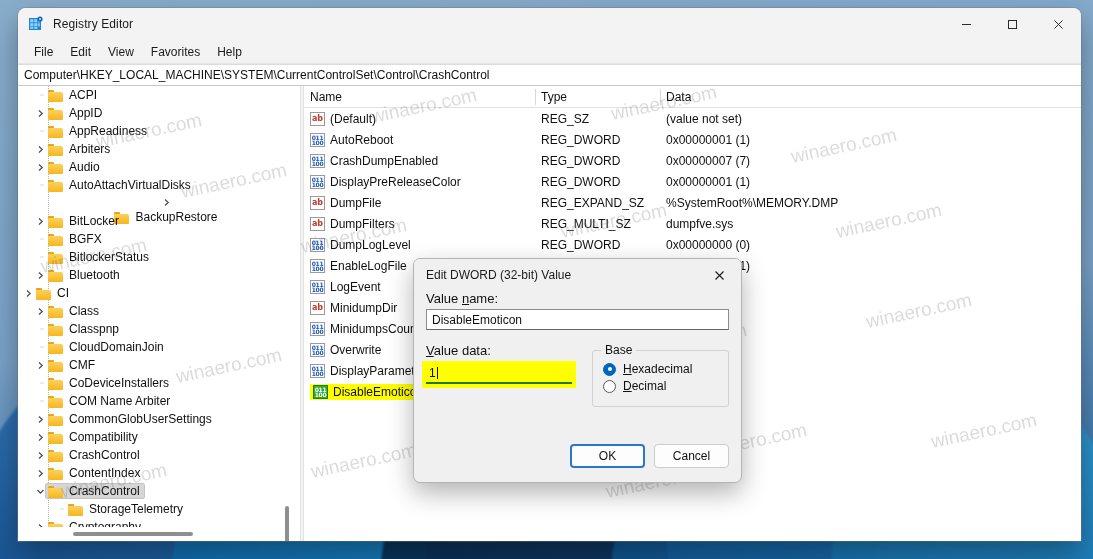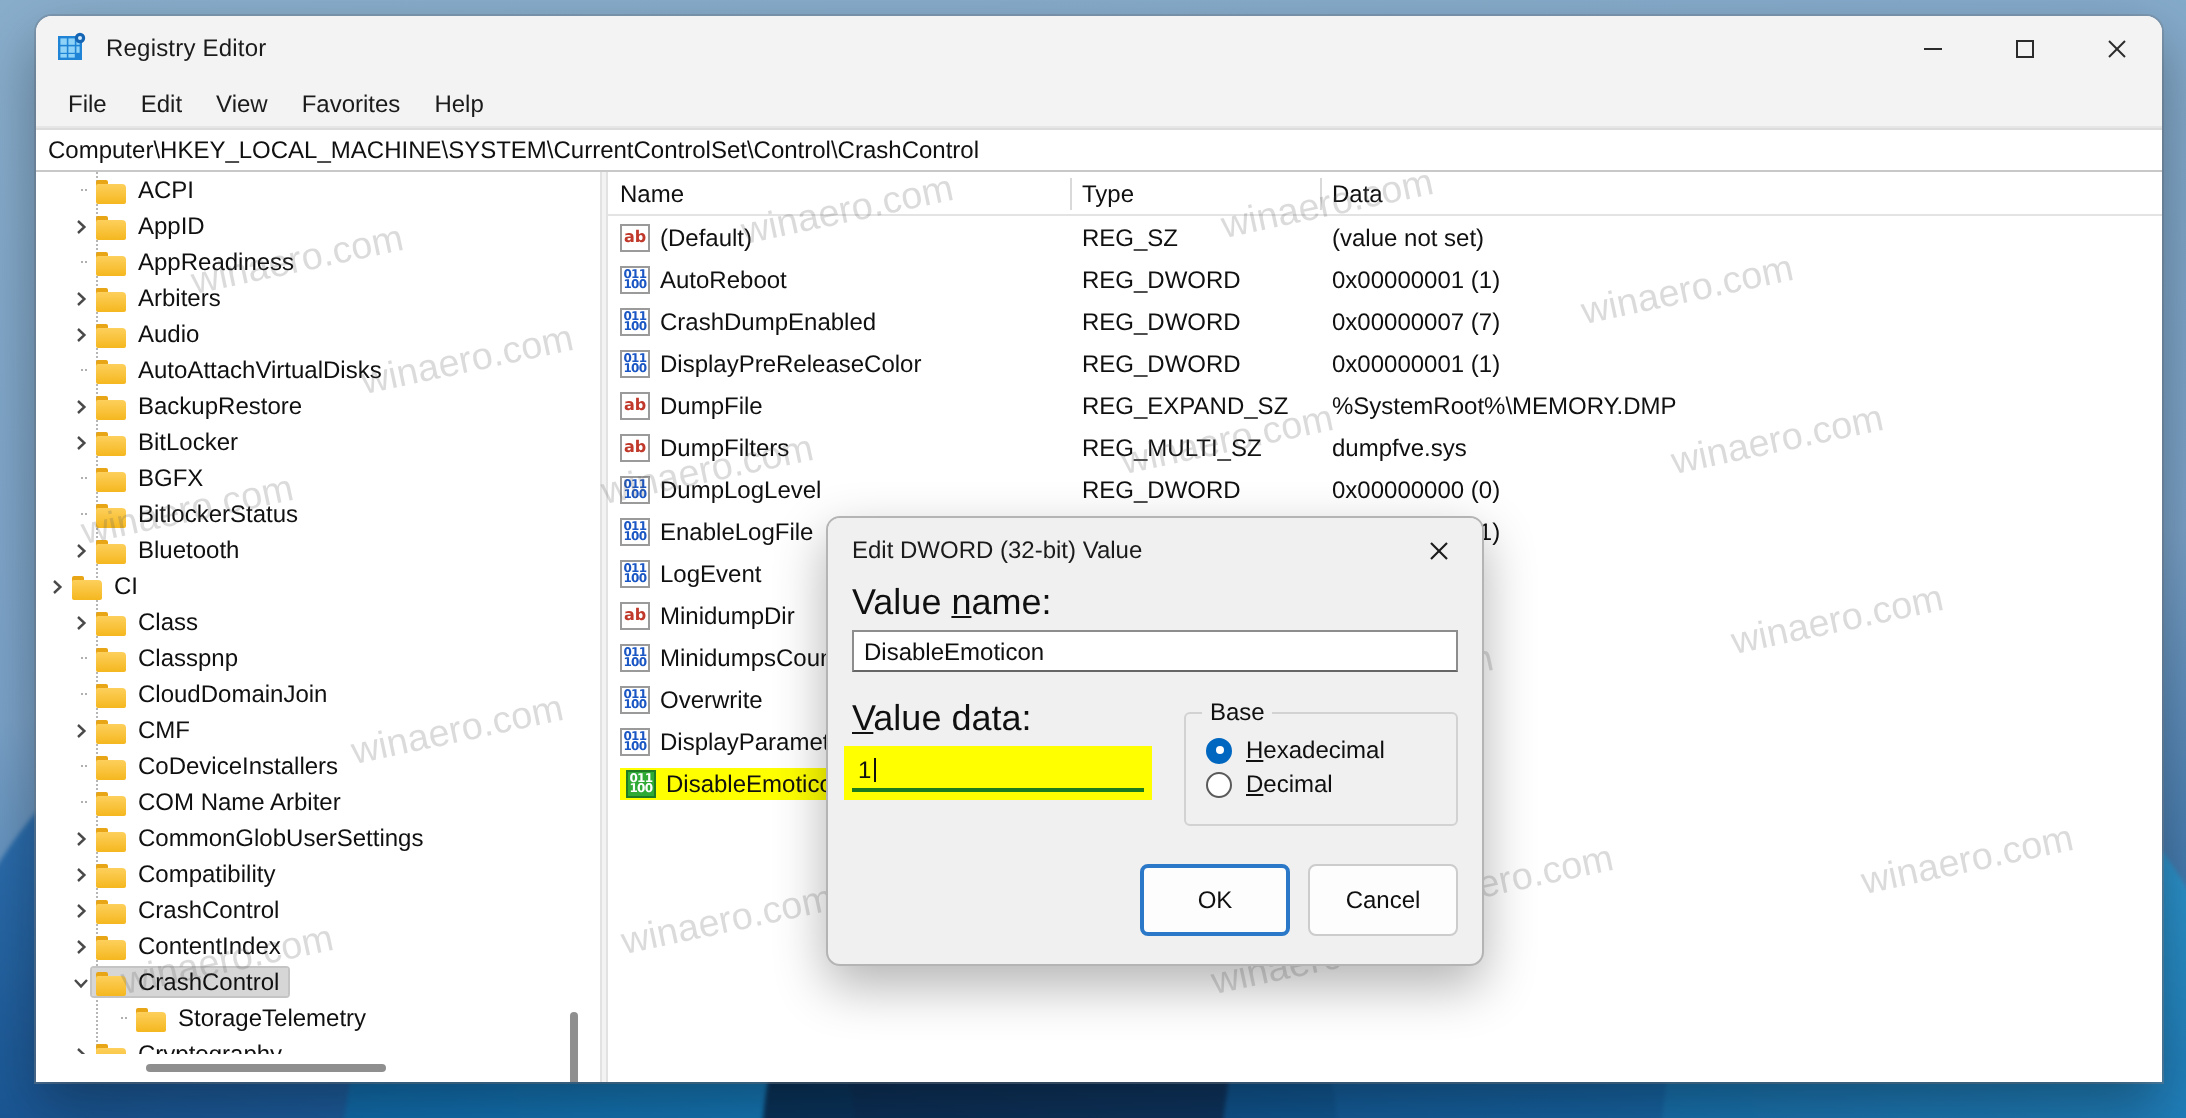--- a/index.html
+++ b/index.html
@@ -178,21 +178,21 @@
     height: 32px; display: flex; align-items: center;
     padding-left: 12px; font-size: 12px; color: #1b1b1b;
     background: #f0f0f0;
   }
   .dlg-close {
     position: absolute; right: 0; top: 0;
     width: 44px; height: 32px; display: flex; align-items: center; justify-content: center;
     font-size: 13px; color: #1b1b1b;
   }
   .dlg-body { padding: 0 12px; position: relative; }
-  .field-label { font-size: 18px; color: #101010; margin-bottom: 3px; }
+  .field-label { font-size: 13px; color: #101010; margin-bottom: 3px; }
   .field-label u { text-decoration: underline; }
   .txtbox {
     height: 21px; background: #fff;
     border: 1px solid #8d8d8d;
     border-bottom: 1px solid #666;
     font-size: 12px; color: #101010;
     display: flex; align-items: center; padding-left: 5px;
   }
   .valdata-wrap {
     background: #ffff00;
@@ -229,21 +229,21 @@
   .radio.on { border-color: #0067c0; background: #0067c0; }
   .radio.on::after {
     content: ""; position: absolute; left: 3.5px; top: 3.5px;
     width: 4px; height: 4px; border-radius: 50%; background: #fff;
   }
   .dlg-buttons {
     position: absolute; right: 12px; bottom: 14px;
     display: flex; gap: 9px;
   }
   .btn {
-    width: 75px; height: 36px;
+    width: 75px; height: 24px;
     border: 1px solid #cccccc; border-radius: 4px;
     background: #fdfdfd;
     font-size: 12px; color: #101010;
     display: flex; align-items: center; justify-content: center;
   }
   .btn.default { border: 2px solid #2b78c8; }
   
   .vscroll {
     position: absolute; right: 2px; top: 0; bottom: 0; width: 14px;
   }
@@ -394,21 +394,21 @@
             <span class="twisty">
               <svg width="9" height="18" viewBox="0 0 9 18">
                 <line x1="4.5" y1="9" x2="8.5" y2="9" stroke="#b0b0b0" stroke-width="1" stroke-dasharray="1,1"></line>
               </svg>
             </span>
             <span class="label-box" style="display: inline-flex; align-items: center;">
               <span class="folder"></span>
               <span>AutoAttachVirtualDisks</span>
             </span>
           </div>
-          <div class="tree-row" style="padding-left: 14px;">
+          <div class="tree-row" style="padding-left: 14px; flex-direction: column;">
             <span class="twisty">
               <svg width="9" height="9" viewBox="0 0 9 9">
                 <polyline points="3,1.5 6.2,4.5 3,7.5" fill="none" stroke="#4a4a4a" stroke-width="1.2"></polyline>
               </svg>
             </span>
             <span class="label-box" style="display: inline-flex; align-items: center;">
               <span class="folder"></span>
               <span>BackupRestore</span>
             </span>
           </div>

